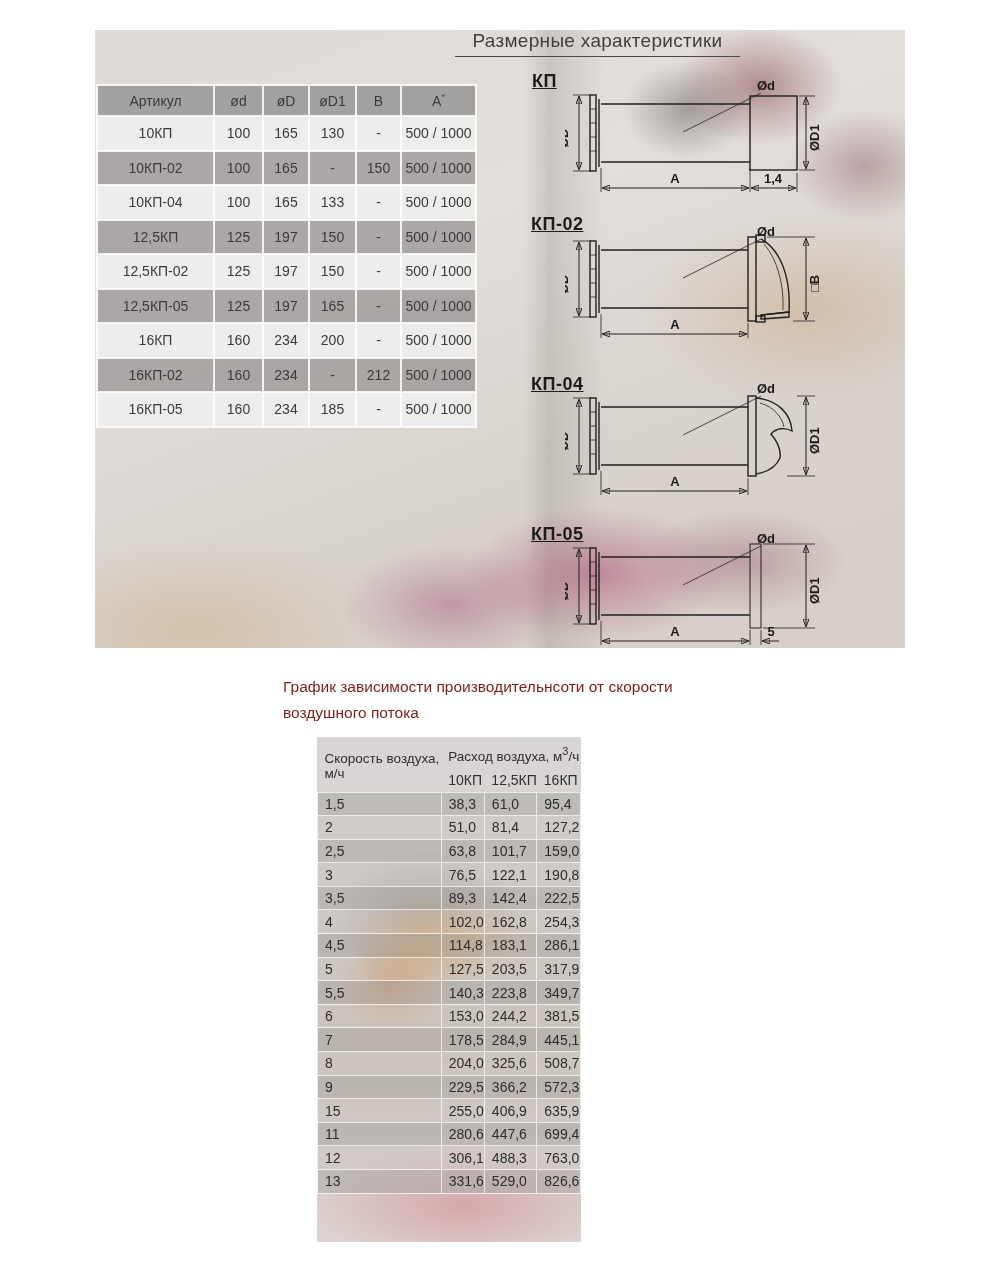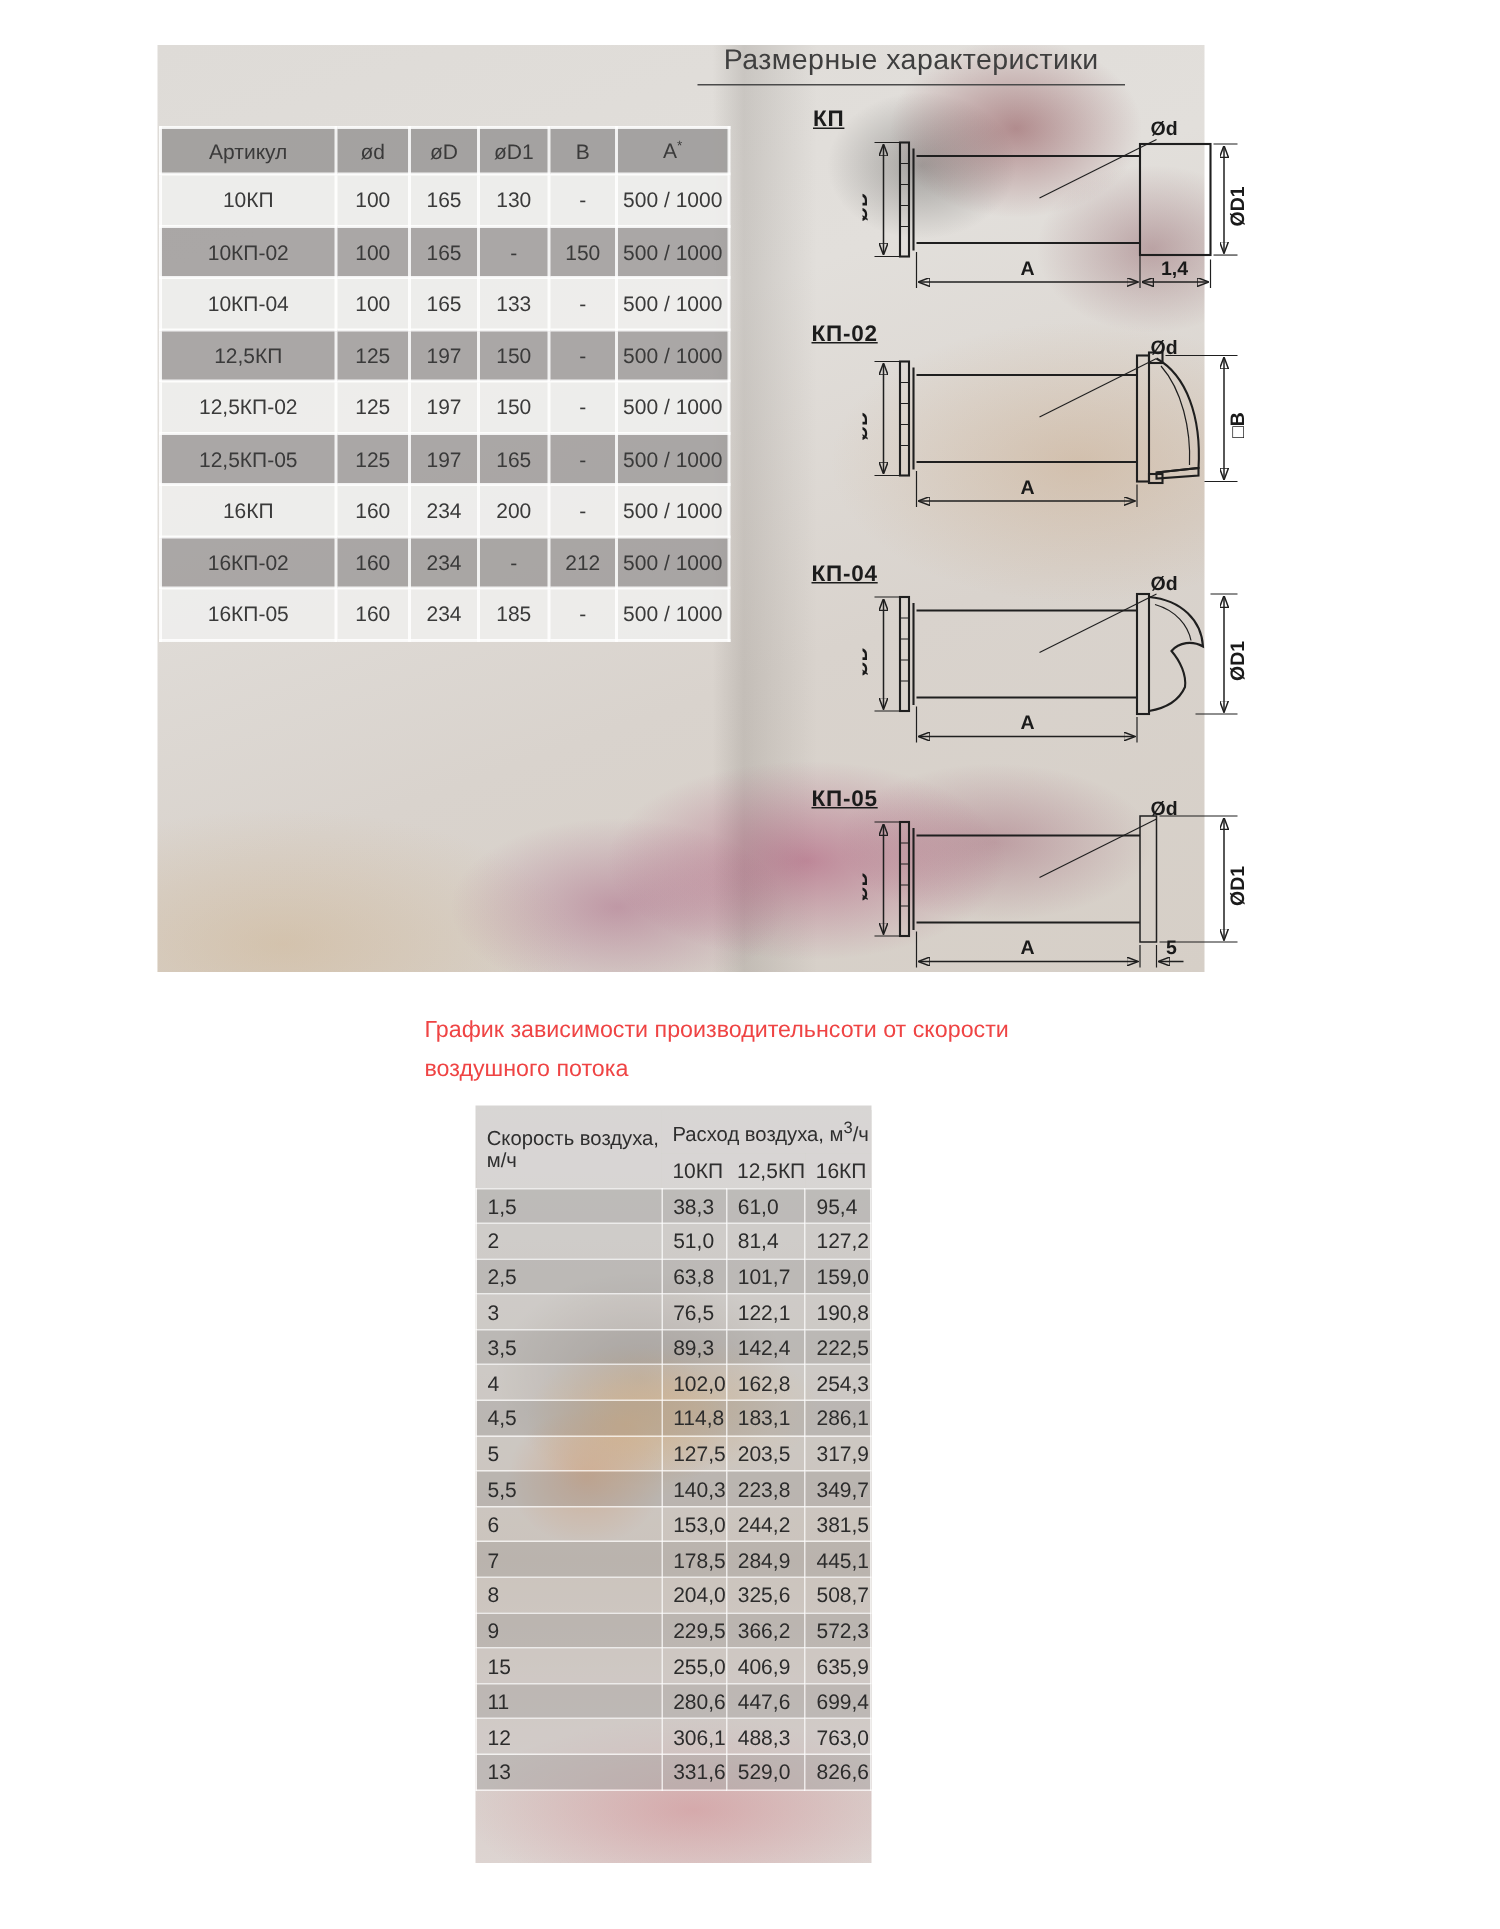--- a/index.html
+++ b/index.html
@@ -1,20 +1,20 @@
 <!DOCTYPE html>
 <html><head>
 <meta charset="utf-8">
 <style>
   * { margin:0; padding:0; box-sizing:border-box; }
   html,body { width:1000px; height:1286px; background:#ffffff;
     font-family:"Liberation Sans", sans-serif; position:relative; }
 
   
-  .section1 { position:absolute; left:105px; top:30px; width:698px; height:618px;
+  .section1 { position:absolute; left:95px; top:30px; width:810px; height:618px;
     background:
       radial-gradient(120px 85px at 82% 9%,  rgba(110,25,35,0.42), transparent 70%),
       radial-gradient(90px 70px  at 73% 13%, rgba(45,45,45,0.35),  transparent 70%),
       radial-gradient(110px 80px at 95% 22%, rgba(100,30,45,0.30), transparent 70%),
       radial-gradient(230px 130px at 88% 45%, rgba(195,155,115,0.38), transparent 72%),
       radial-gradient(190px 95px at 62% 88%, rgba(155,35,85,0.42),  transparent 70%),
       radial-gradient(160px 85px at 44% 93%, rgba(145,45,95,0.35),  transparent 70%),
       radial-gradient(150px 75px at 80% 86%, rgba(120,25,60,0.28),  transparent 70%),
       radial-gradient(260px 120px at 12% 97%, rgba(205,175,135,0.45), transparent 75%),
       linear-gradient(90deg, transparent 53%, rgba(120,114,108,0.22) 56%, transparent 63%),
@@ -29,33 +29,33 @@
   #table1 { position:absolute; left:1px; top:54px; border-collapse:collapse; table-layout:fixed; }
   #table1 th, #table1 td { border:2px solid rgba(255,255,255,0.85); text-align:center;
     vertical-align:middle; font-size:14px; font-weight:400; color:#3a3a3a; padding:0; }
   #table1 thead th { background:rgba(157,155,154,0.90); height:31px; }
   #table1 tbody td { height:34.5px; }
   #table1 tbody tr:nth-child(odd)  td { background:rgba(240,239,238,0.84); }
   #table1 tbody tr:nth-child(even) td { background:rgba(148,146,145,0.72); }
   #table1 sup { font-size:9px; }
 
   
-  .diagram-label { position:absolute; font-size:15px; font-weight:700; color:#1c1c1c;
+  .diagram-label { position:absolute; font-size:18px; font-weight:700; color:#1c1c1c;
     text-decoration:underline; letter-spacing:0.5px;text-align:center; }
   .diagram { position:absolute; left:470px; width:280px; height:120px; }
   .diagram line, .diagram path, .diagram rect, .diagram polyline { stroke:#1f1f1f; fill:none; }
   .diagram text { fill:#1a1a1a; font-size:13px; font-weight:700;
     font-family:"Liberation Sans", sans-serif; }
   .dimline { stroke-width:1; }
   .thick { stroke-width:1.4; }
   .thin  { stroke-width:0.8; }
 
   
   .s2-title { position:absolute; left:283px; top:674px; font-size:15.5px; line-height:26px;
-    color:#ef4444; }
+    color:#7f1d1d; }
   .section2 { position:absolute; left:317px; top:737px; width:264px; height:505px;
     background:
       radial-gradient(95px 75px at 38% 42%, rgba(235,150,50,0.50), transparent 70%),
       radial-gradient(75px 65px at 28% 49%, rgba(210,100,25,0.45), transparent 70%),
       radial-gradient(115px 65px at 56% 40%, rgba(245,180,90,0.40), transparent 70%),
       radial-gradient(150px 110px at 42% 36%, rgba(70,50,40,0.32),  transparent 65%),
       radial-gradient(210px 85px at 55% 93%, rgba(205,110,120,0.40), transparent 72%),
       linear-gradient(180deg,#d7d5d3 0%,#cfc9c3 35%,#ccbfb4 60%,#d7cdc9 85%,#ddd4d1 100%);
   }
   #table2 { position:absolute; left:0px; top:3px; border-collapse:collapse; table-layout:fixed; }

